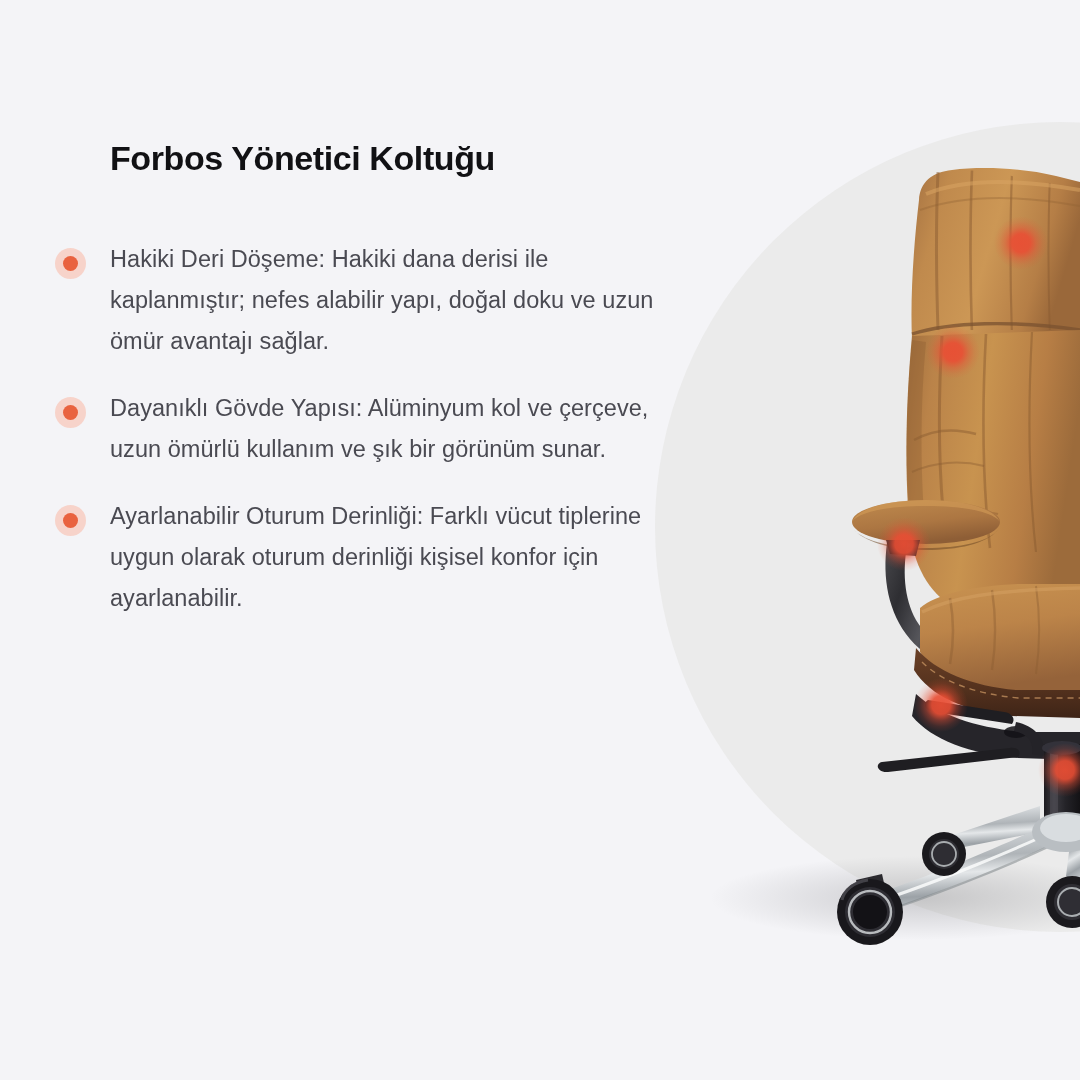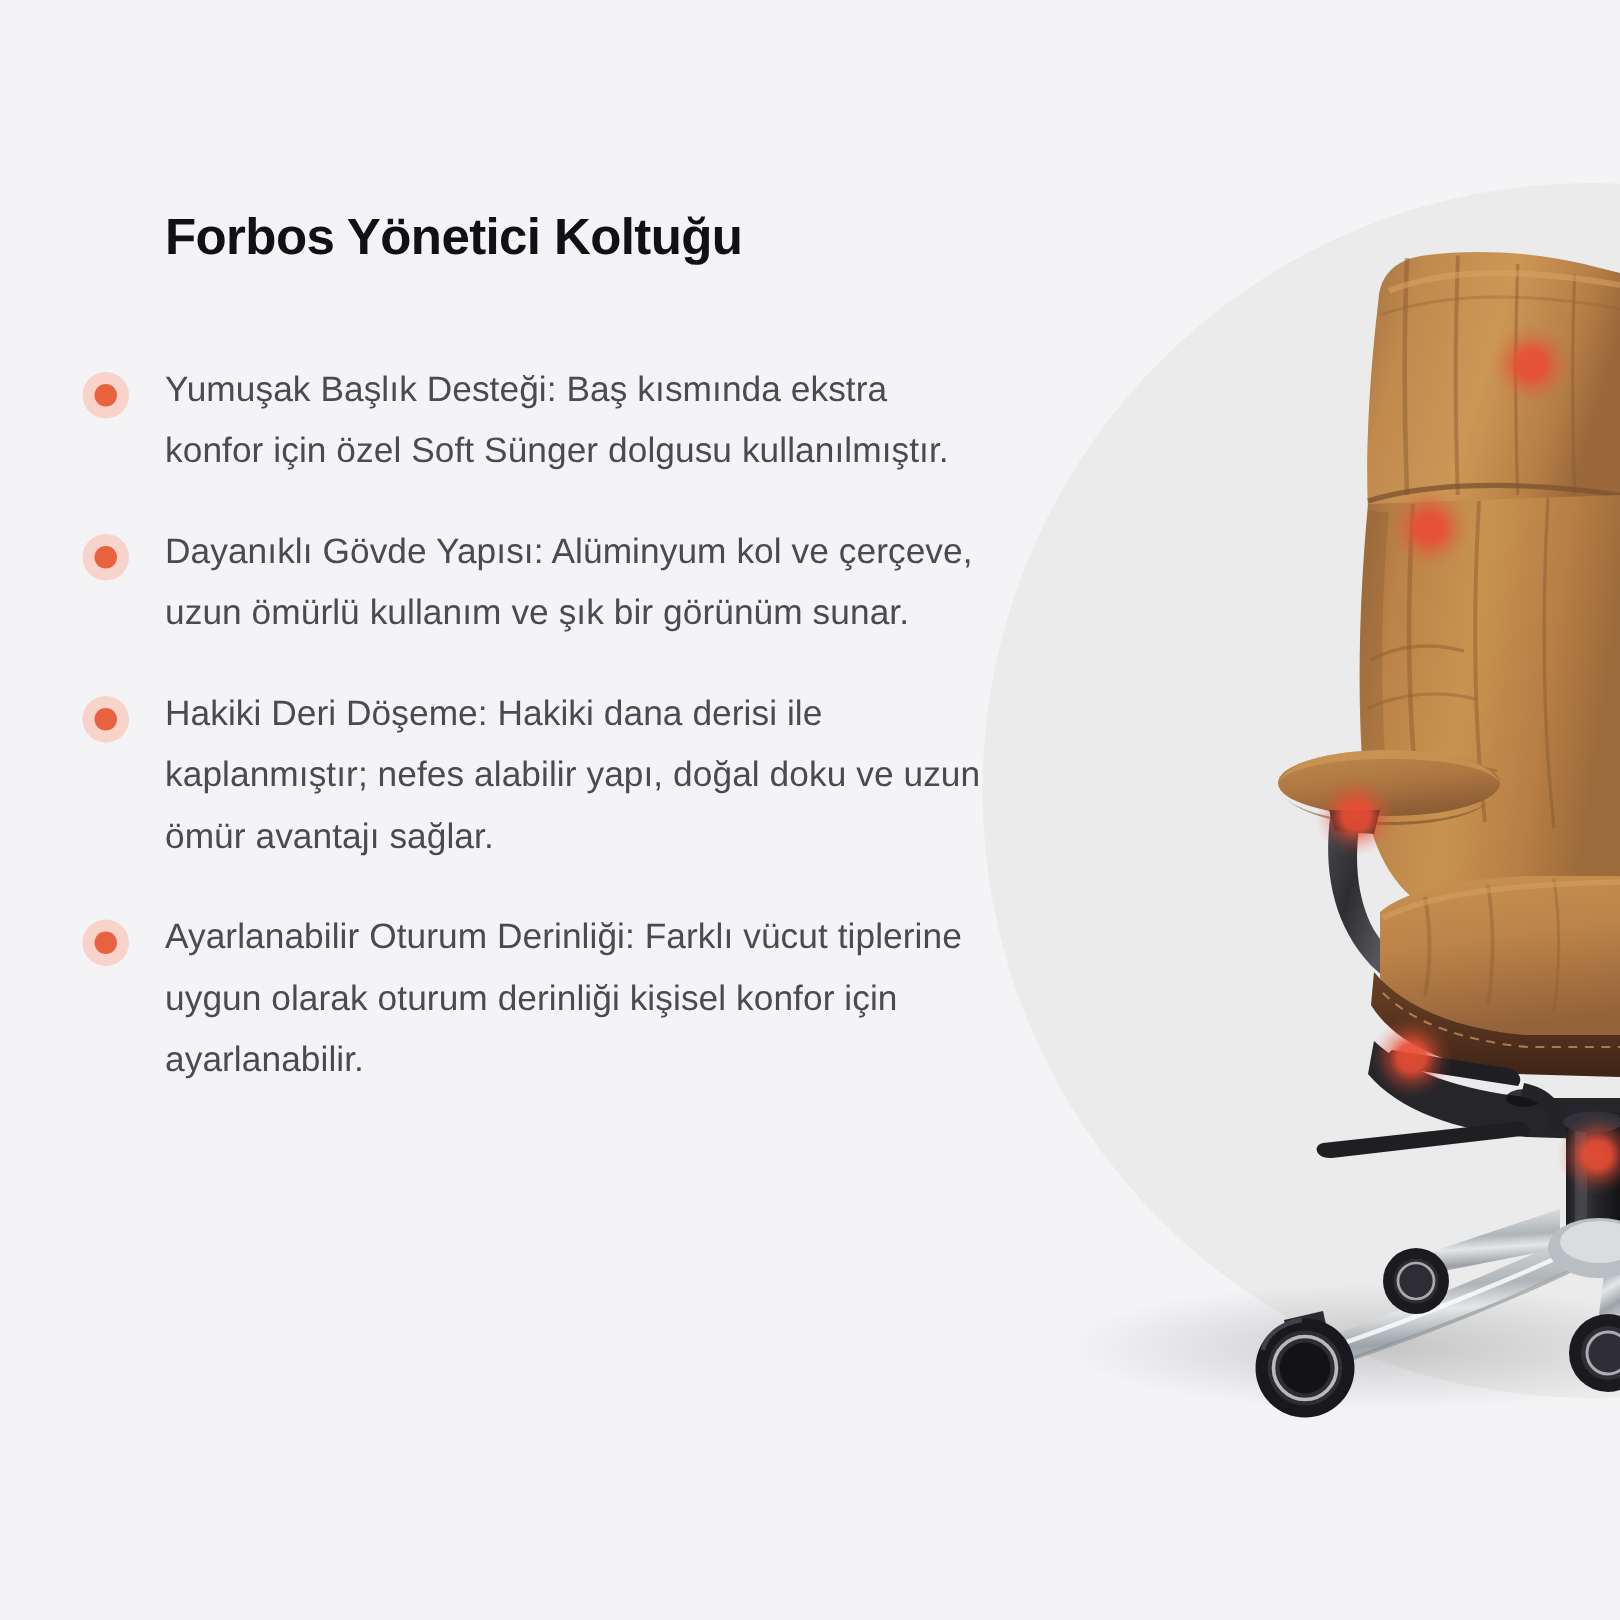--- a/index.html
+++ b/index.html
@@ -340,29 +340,25 @@
     <div class="hotspot" style="left:445px; top:770px;"></div>
   </div>
 
   <div id="content">
 
     <h1 id="page-title">Forbos Yönetici Koltuğu</h1>
 
     <ul id="feature-list">
       <li class="feature-item">
         <span class="bullet-marker"></span>
-        <span class="feature-text">Yumuşak Başlık Desteği: Baş kısmında ekstra konfor için özel Soft Sünger dolgusu kullanılmıştır.</span>
+        <span class="feature-text">Hakiki Deri Döşeme: Hakiki dana derisi ile kaplanmıştır; nefes alabilir yapı, doğal doku ve uzun ömür avantajı sağlar.</span>
       </li>
       <li class="feature-item">
         <span class="bullet-marker"></span>
         <span class="feature-text">Dayanıklı Gövde Yapısı: Alüminyum kol ve çerçeve, uzun ömürlü kullanım ve şık bir görünüm sunar.</span>
-      </li>
-      <li class="feature-item">
-        <span class="bullet-marker"></span>
-        <span class="feature-text">Hakiki Deri Döşeme: Hakiki dana derisi ile kaplanmıştır; nefes alabilir yapı, doğal doku ve uzun ömür avantajı sağlar.</span>
       </li>
       <li class="feature-item">
         <span class="bullet-marker"></span>
         <span class="feature-text">Ayarlanabilir Oturum Derinliği: Farklı vücut tiplerine uygun olarak oturum derinliği kişisel konfor için ayarlanabilir.</span>
       </li>
     </ul>
   </div>
 </div>
 
 </body></html>

